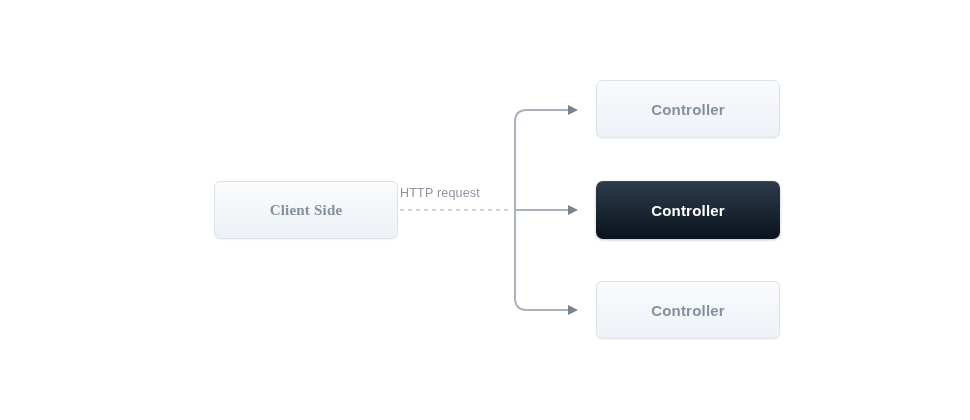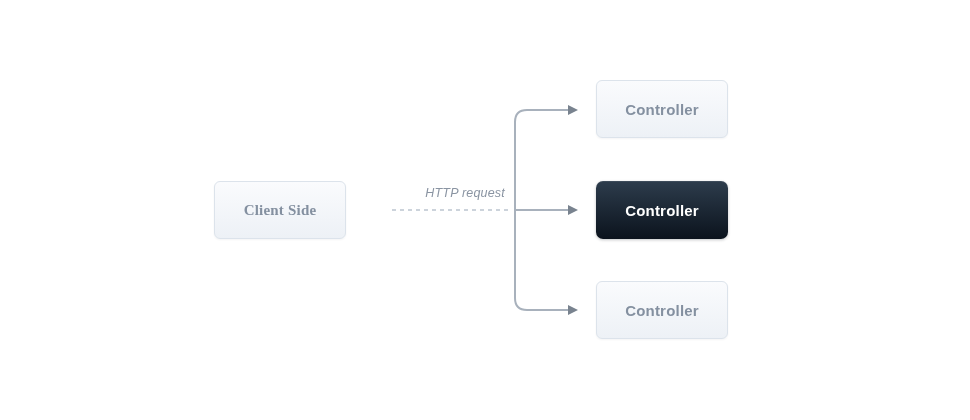--- a/index.html
+++ b/index.html
@@ -44,21 +44,21 @@
     stroke: var(--dash);
     stroke-width: 2;
     stroke-dasharray: 4 4;
   }
   .connectors .arrow-head {
     fill: var(--arrowhead);
     stroke: none;
   }
   .node {
     position: absolute;
-    width: 132px; height: 58px;
+    width: 184px; height: 58px;
     display: flex;
     align-items: center;
     justify-content: center;
     font-size: 15px;
     font-weight: 600;
     letter-spacing: 0.2px;
   }
   .node.light {
     background: linear-gradient(180deg, var(--light-box-bg-top) 0%, var(--light-box-bg-bottom) 100%);
     border: 1px solid var(--light-box-border);
@@ -74,23 +74,21 @@
     box-shadow: inset 0 1px 0 rgba(255,255,255,0.08), 0 1px 3px rgba(10, 18, 28, 0.25);
   }
   .client-node      { left: 214px; top: 181px; font-family: Liberation Serif, serif; }
   .controller-top   { left: 596px; top: 80px;  }
   .controller-mid   { left: 596px; top: 181px; }
   .controller-bot   { left: 596px; top: 281px; }
   .edge-label {
     position: absolute;
     left: 400px; top: 186px;
     width: 105px;
-    text-align: right;
     font-size: 12.5px;
-    font-style: italic;
     color: var(--label-text);
     letter-spacing: 0.2px;
   }
 </style>
 </head>
 <body>
 
 <div class="canvas">
 
   <svg class="connectors" viewBox="0 0 970 420" xmlns="http://www.w3.org/2000/svg">

